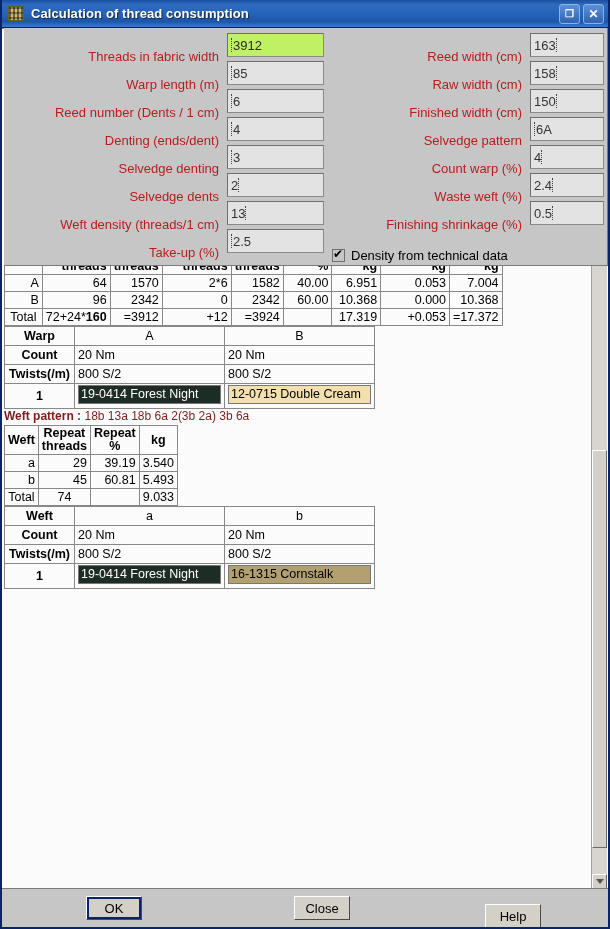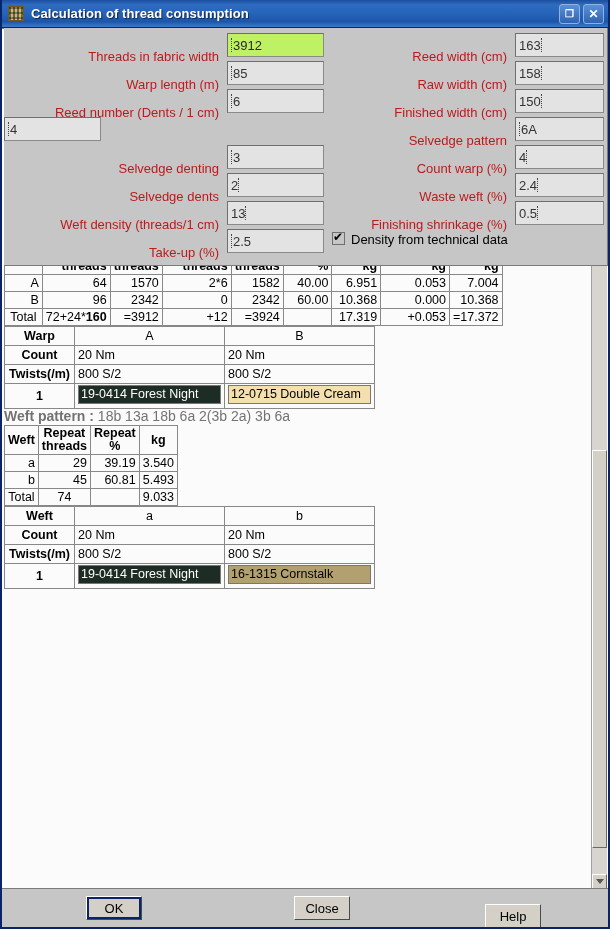--- a/index.html
+++ b/index.html
@@ -148,23 +148,23 @@
   sup { font-size: 8px; vertical-align: super; }
 
   
   #shaft-table { margin-top: 3px; }
   #shaft-table td, #shaft-table th { height: 18px; padding: 0 4px; }
   #shaft-table th:first-child, #shaft-table td.hdr { width: 66px; }
   #shaft-table td.num { width: 35px; text-align: center; }
 
   
   .textline {
-    font-size: 14px;
+    font-size: 12px;
     line-height: 15px;
-    color: #737373;
+    color: #7f1d1d;
     white-space: nowrap;
   }
   .textline b { font-weight: bold; }
 
   
   #warp-table { margin-top: 2px; }
   #warp-table th { vertical-align: bottom; text-align: right; line-height: 1.05; }
   #warp-table th.first { text-align: left; vertical-align: middle; }
   #warp-table td { height: 17px; }
 
@@ -226,33 +226,33 @@
     border-top-color: #6f6f6f;
     border-left-color: #6f6f6f;
     font-size: 13px;
     color: #333;
     padding: 2px 3px;
     display: flex; align-items: center;
     white-space: nowrap;
     overflow: hidden;
   }
   .form-col.left .finput { width: 97px; margin-right: 2px; }
-  .form-col.right .finput { width: 89px; margin-right: 4px; }
+  .form-col.right .finput { width: 74px; margin-right: 4px; }
   .finput.highlight { background: #bef264; color: #2a2a2a; }
   .caret {
     display: inline-block;
     width: 1px; height: 14px;
     border-left: 1px dotted #444;
     margin-right: 1px;
     flex: none;
   }
   .caret.post { margin-left: 0; margin-right: 0; }
   .checkrow {
-    display: flex; 
-    margin-top: 6px;
+    display: flex; align-items: center;
+    margin-top: 22px;
     padding-left: 6px;
     font-size: 13px;
   }
   .checkbox {
     width: 13px; height: 13px;
     background: #c6c6c6;
     border: 1px solid #6f6f6f;
     margin-right: 6px;
     position: relative;
     flex: none;
@@ -606,20 +606,21 @@
           </span>
       </div>
       <div class="frow">
         <span class="flabel">Reed number (Dents / 1 cm)</span>
         <span class="finput">
             <i class="caret"></i>
             <span>6</span>
           </span>
       </div>
       <div class="frow">
+        <span class="flabel">Denting (ends/dent)</span>
         <span class="finput">
             <i class="caret"></i>
             <span>4</span>
           </span>
       </div>
       <div class="frow">
         <span class="flabel">Selvedge denting</span>
         <span class="finput">
             <i class="caret"></i>
             <span>3</span>

